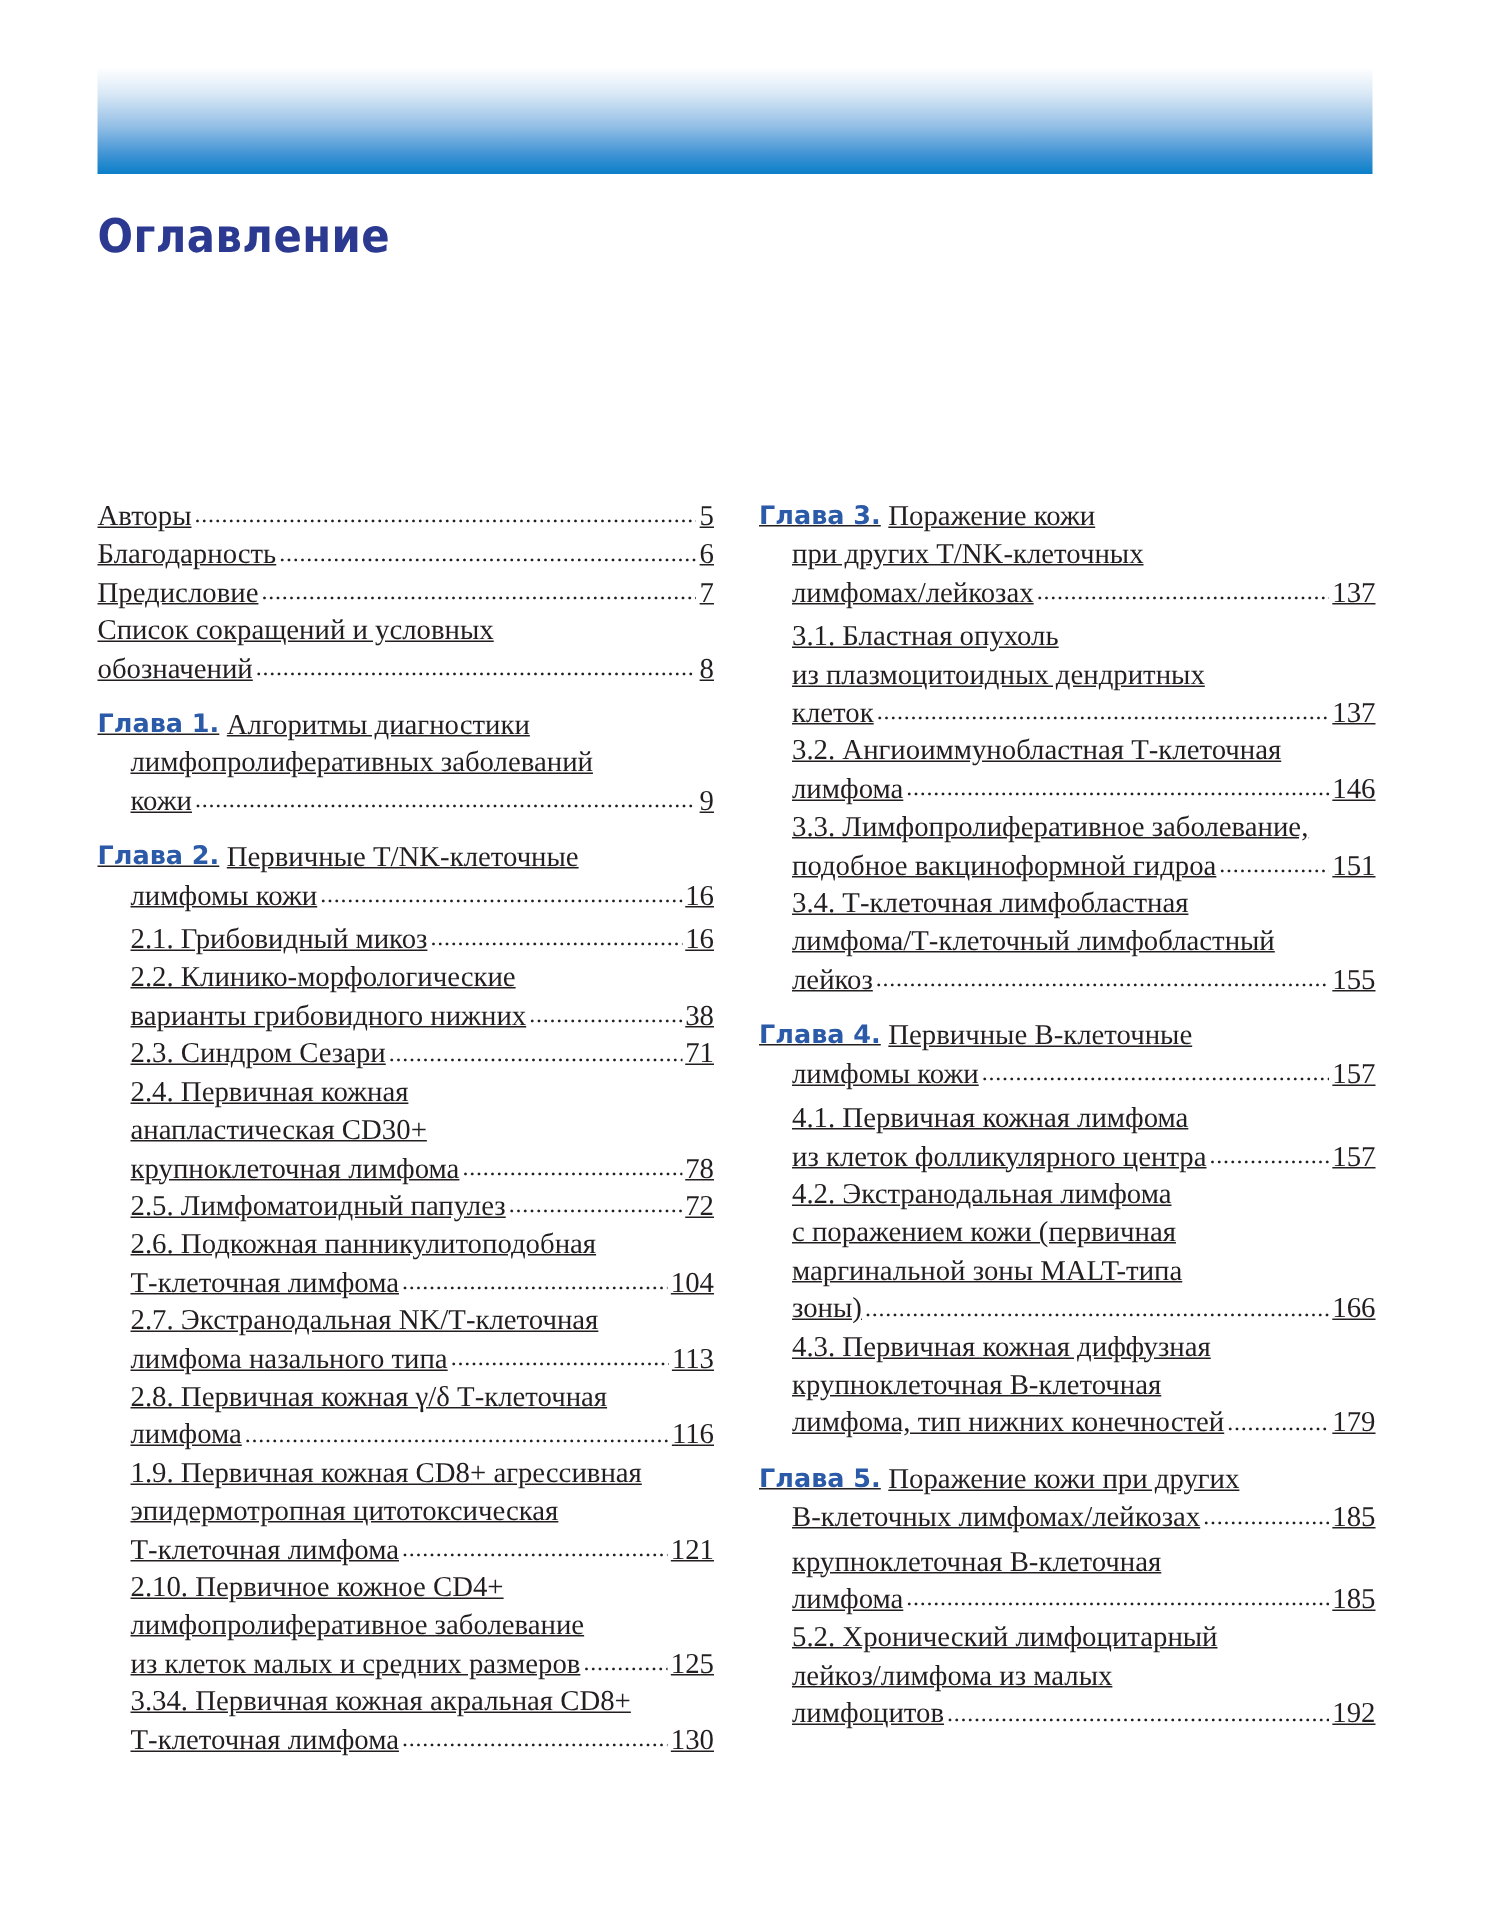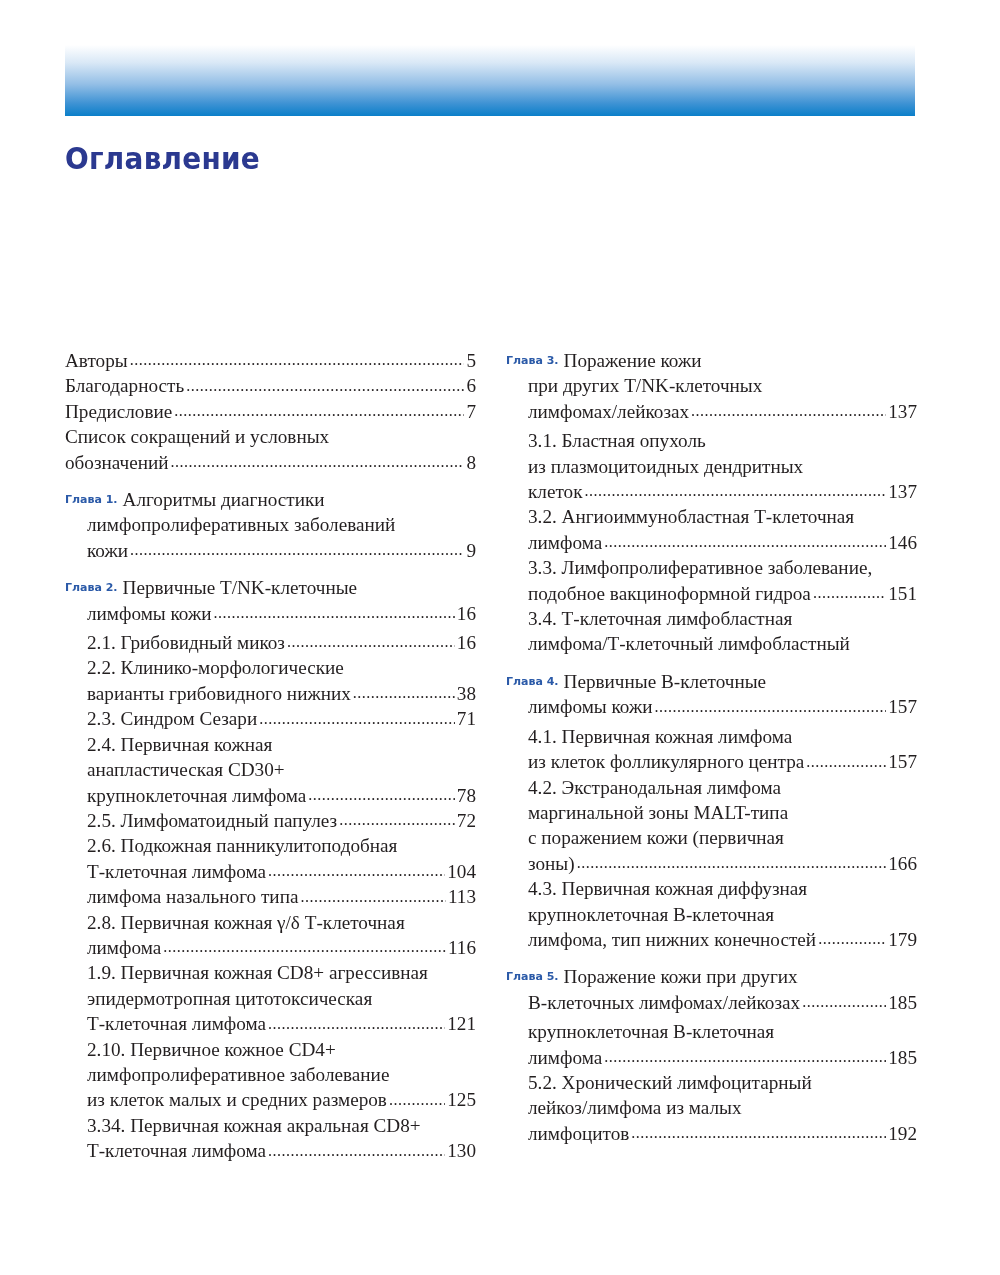--- a/index.html
+++ b/index.html
@@ -7,38 +7,38 @@
   body { position: relative; font-family: "Liberation Serif", "DejaVu Serif", serif; color: #231f20; }
   .banner {
     position: absolute; left: 65px; top: 45px; width: 850px; height: 71px;
     background: linear-gradient(to bottom, #ffffff 0%, #d9e8f6 25%, #94bfe6 55%, #3f93d4 82%, #0a7fc9 100%);
   }
   .page-title {
     position: absolute; left: 65px; top: 140px;
     font-family: "DejaVu Sans", sans-serif; font-weight: bold; font-size: 31px;
     color: #2b3990; letter-spacing: 0.3px; transform: scaleX(0.9); transform-origin: left;
   }
-  .col { position: absolute; top: 348px; width: 411px; }
+  .col { position: absolute; top: 332px; width: 411px; text-decoration: underline; }
   .col-left { left: 65px; }
   .col-right { left: 506px; }
   .entry { font-size: 19.2px; line-height: 25.4px; }
   .entry.gap { margin-top: 12px; }
   .entry.subgap { margin-top: 4px; }
   .line { display: flex; white-space: nowrap; }
   .chapter .line:not(:first-child) { padding-left: 22px; }
   .sub { padding-left: 22px; }
   .dots { flex: 1; overflow: hidden; position: relative; margin: 0 2px; }
   .dots::after {
     content: "..................................................................................................................................................................";
     position: absolute; left: 0; bottom: 5px; letter-spacing: 0.5px; font-size: 16px; line-height: 1;
   }
   .pg { text-align: right; }
   .ch-label {
     font-family: "DejaVu Sans", sans-serif; font-weight: bold; color: #2b5aa8;
-    font-size: 11px; margin-right: 5px;
+    font-size: 17px; margin-right: 5px;
   }
 </style>
 </head>
 <body>
 
 <div class="banner"></div>
 <h1 class="page-title">Оглавление</h1>
 
 <div class="col col-left" id="colL">
     <div class="entry ">
@@ -146,20 +146,23 @@
         <span>2.6. Подкожная панникулитоподобная</span>
       </div>
       <div class="line">
         <span>Т-клеточная лимфома</span>
         <span class="dots"></span>
         <span class="pg">104</span>
       </div>
     </div>
     <div class="entry sub">
       <div class="line">
+        <span>2.7. Экстранодальная NK/Т-клеточная</span>
+      </div>
+      <div class="line">
         <span>лимфома назального типа</span>
         <span class="dots"></span>
         <span class="pg">113</span>
       </div>
     </div>
     <div class="entry sub">
       <div class="line">
         <span>2.8. Первичная кожная γ/δ Т-клеточная</span>
       </div>
       <div class="line">
@@ -253,20 +256,25 @@
         <span class="pg">151</span>
       </div>
     </div>
     <div class="entry sub">
       <div class="line">
         <span>3.4. Т-клеточная лимфобластная</span>
       </div>
       <div class="line">
         <span>лимфома/Т-клеточный лимфобластный</span>
       </div>
+      <div class="line">
+        <span>лейкоз</span>
+        <span class="dots"></span>
+        <span class="pg">155</span>
+      </div>
     </div>
     <div class="entry chapter gap">
       <div class="line">
         <span class="ch-label">Глава 4.</span>
         <span>Первичные В-клеточные</span>
       </div>
       <div class="line">
         <span>лимфомы кожи</span>
         <span class="dots"></span>
         <span class="pg">157</span>
@@ -280,24 +288,24 @@
         <span>из клеток фолликулярного центра</span>
         <span class="dots"></span>
         <span class="pg">157</span>
       </div>
     </div>
     <div class="entry sub">
       <div class="line">
         <span>4.2. Экстранодальная лимфома</span>
       </div>
       <div class="line">
+        <span>с поражением кожи (первичная</span>
+      </div>
+      <div class="line">
         <span>маргинальной зоны MALT-типа</span>
-      </div>
-      <div class="line">
-        <span>с поражением кожи (первичная</span>
       </div>
       <div class="line">
         <span>зоны)</span>
         <span class="dots"></span>
         <span class="pg">166</span>
       </div>
     </div>
     <div class="entry sub">
       <div class="line">
         <span>4.3. Первичная кожная диффузная</span>

